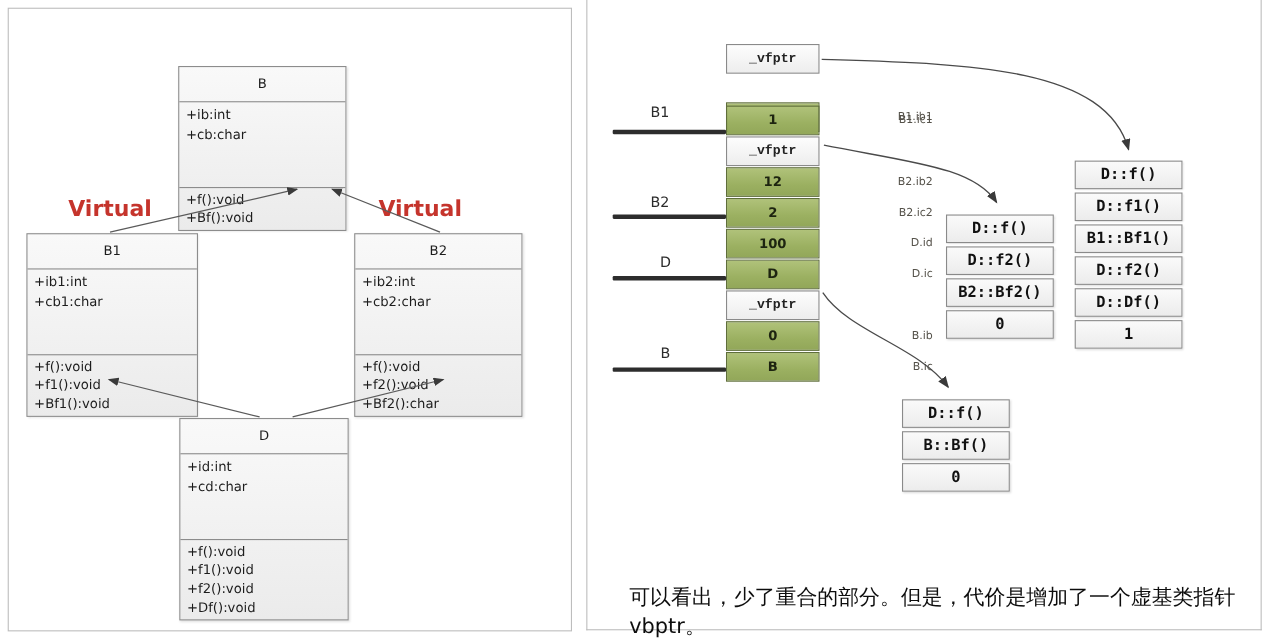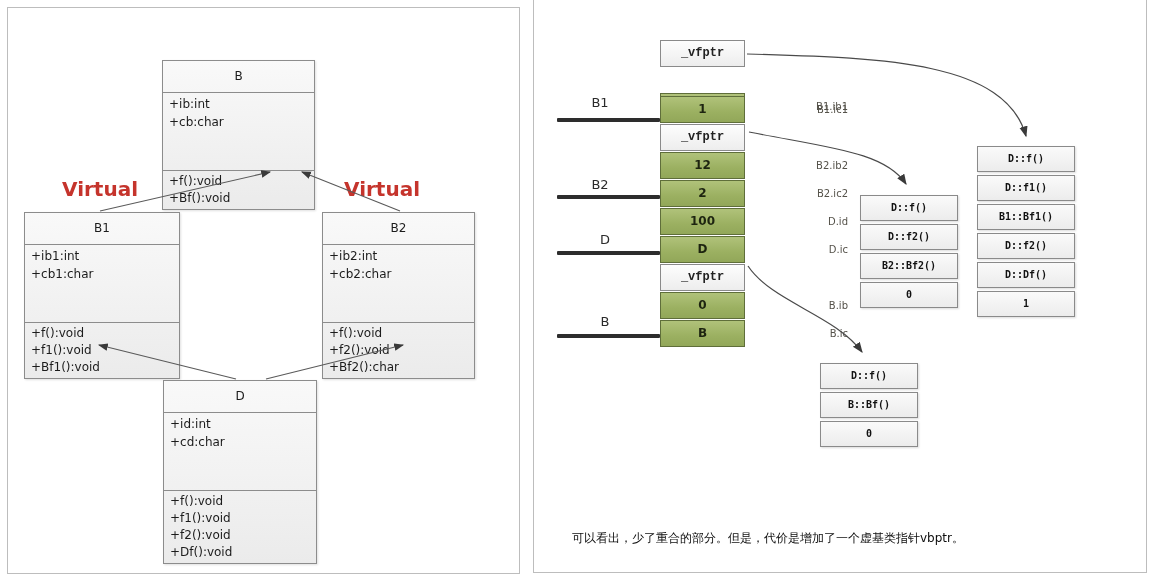--- a/index.html
+++ b/index.html
@@ -24,24 +24,24 @@
   .mem-vfptr{background:linear-gradient(180deg,#fdfdfd,#ededed);border:1px solid #8a8a8a;color:#222;font-family:Liberation Mono, monospace;}
   .mem-label{position:absolute;left:97px;top:0;width:90px;text-align:right;font-size:10px;
              font-weight:normal;color:#55524a;}
   .sect-label{position:absolute;width:60px;text-align:center;font-size:13px;color:#2b2b2b;}
   .sect-line{position:absolute;left:557px;width:103px;height:4px;background:#2d2d2d;border-radius:1px;}
 
   
   .vtable{position:absolute;width:98px;}
   .vt-row{height:24px;line-height:24px;margin-bottom:3px;text-align:center;
           border:1px solid #8a8a8a;background:linear-gradient(180deg,#fafafa,#ececec);
-          font-family:"DejaVu Sans Mono","Liberation Mono",monospace;font-size:10px;font-weight:bold;color:#111;
+          font-family:"DejaVu Sans Mono","Liberation Mono",monospace;font-size:14px;font-weight:bold;color:#111;
           box-shadow:1px 1px 2px rgba(0,0,0,0.15);}
 
-  .caption{position:absolute;left:572px;top:530px;font-size:12px;color:#0d0d0d;}
+  .caption{position:absolute;left:572px;top:530px;font-size:19px;color:#0d0d0d;}
   svg.overlay{position:absolute;left:0;top:0;pointer-events:none;}
 </style>
 </head>
 <body>
 
 <div id="app">
 
   <div id="left-panel" class="panel"></div>
   <div id="right-panel" class="panel"></div>
 

